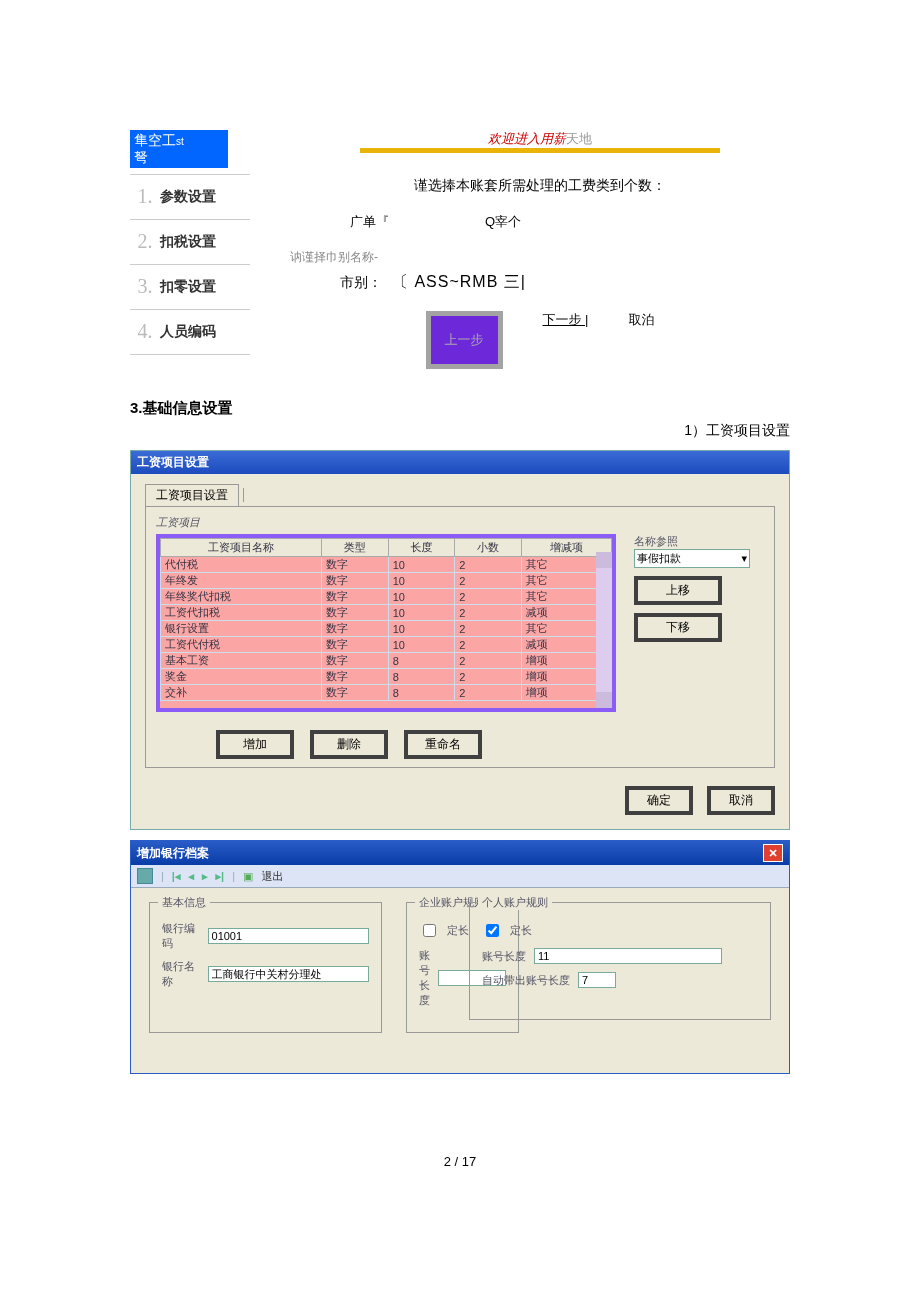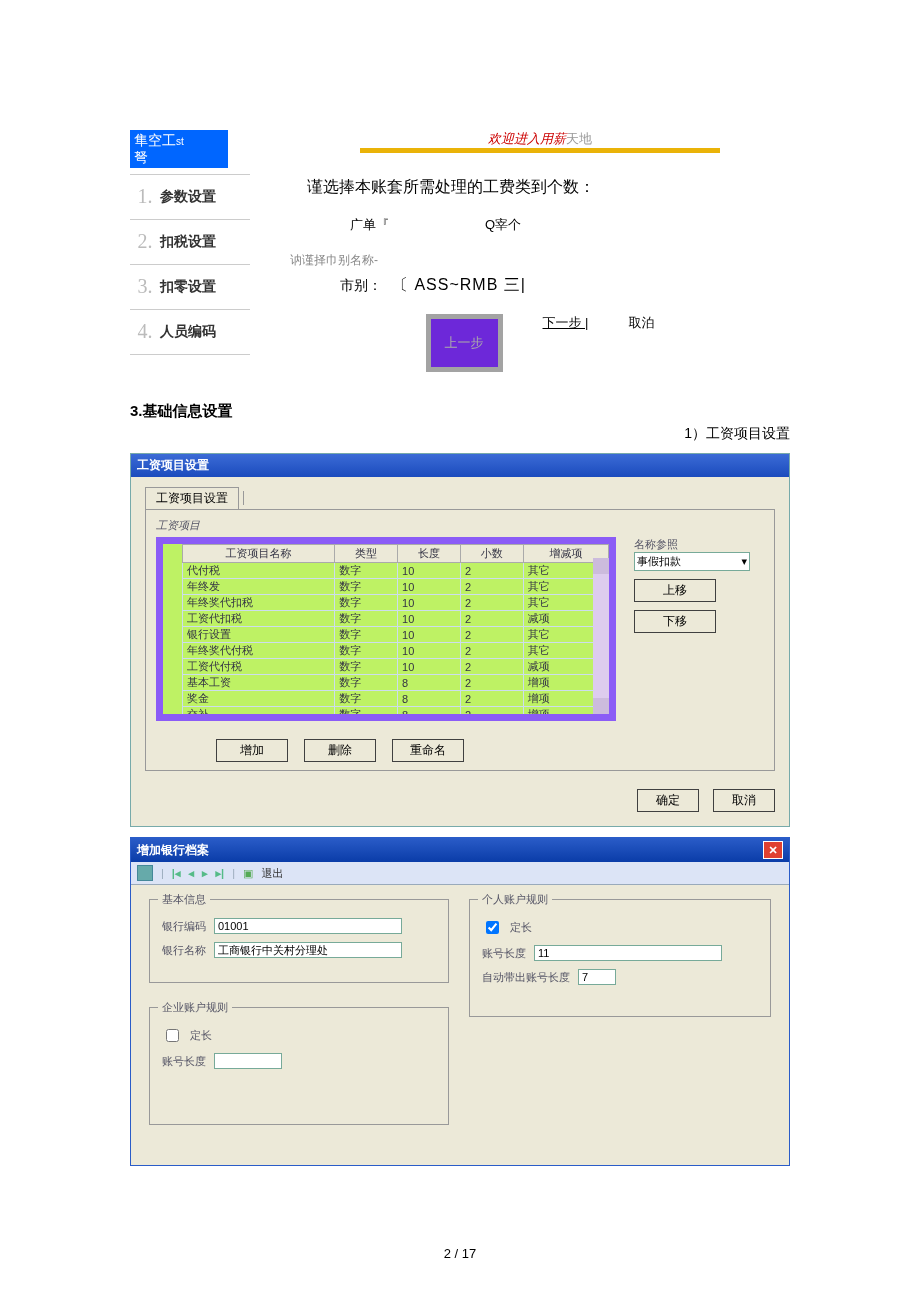--- a/index.html
+++ b/index.html
@@ -10,68 +10,68 @@
   .wiz-logo{background:#0066ff;color:#fff;font-size:14px;padding:2px 4px;width:90px;line-height:1.2;}
   .wiz-logo sub{font-size:10px;vertical-align:baseline;}
   .wiz-steps{margin-top:6px;}
   .wiz-step{display:flex;align-items:center;height:44px;border-top:1px solid #ccc;}
   .wiz-step:last-child{border-bottom:1px solid #ccc;}
   .wiz-num{width:30px;font-size:20px;color:#bbb;font-family:Georgia,serif;text-align:center;}
   .wiz-step span.lbl{font-size:14px;color:#333;font-weight:bold;}
   .wiz-right{flex:1;padding-left:40px;}
   .welcome{color:#c00;font-style:italic;text-align:center;border-bottom:5px solid #eab308;width:360px;margin:0 auto 24px auto;font-size:13px;}
   .welcome .gray{color:#999;font-style:normal;}
-  .prompt{font-size:16px;margin:18px 17px;}
+  .prompt{font-size:14px;margin:18px 17px;text-align:center;}
   .row{display:flex;gap:96px;font-size:13px;margin:10px 0 18px 60px;}
   .sub{color:#888;font-size:12px;}
   .curr-row{display:flex;align-items:center;gap:10px;margin:6px 0 18px 50px;font-size:14px;}
   .curr-val{font-family:Arial;font-size:16px;letter-spacing:1px;}
   .wiz-btns{display:flex;gap:40px;justify-content:center;font-size:13px;margin-top:8px;}
   .btn-dis{color:#aaa;border:5px solid #a3a3a3;padding:15px 14px;background:#6d28d9;}
   .link{text-decoration:underline;}
   
   h3{font-size:15px;margin:30px 0 4px 0;font-weight:bold;}
   .sub-h{font-size:14px;margin:4px 0 10px 0;text-align:right;}
   
   .win{border:1px solid #7aa;}
   .titlebar{background:linear-gradient(#3b6bd6,#1b4bbd);color:#fff;font-size:12px;padding:3px 6px;font-weight:bold;}
   .win-body{background:#ece9d8;padding:10px 14px 14px 14px;}
   .tab{display:inline-block;border:1px solid #999;border-bottom:none;background:#ece9d8;padding:2px 10px;font-size:12px;}
   .panel{border:1px solid #999;background:#ece9d8;padding:8px 10px;}
   .panel-inner{display:flex;gap:18px;}
-  .tbl-wrap{flex:1;border:7px solid #8b5cf6;background:#bef264;height:170px;overflow:hidden;position:relative;padding-left:19px;}
+  .tbl-wrap{flex:1;border:4px solid #8b5cf6;background:#fca5a5;height:170px;overflow:hidden;position:relative;}
   table.grid{border-collapse:collapse;width:100%;font-size:11px;}
   table.grid th{background:#ece9d8;border:1px solid #aaa;padding:1px 4px;font-weight:normal;color:#334;position:sticky;top:0;}
   table.grid td{border:1px solid #cde;padding:0 4px;color:#334;}
   .scroll-hint{position:absolute;right:0;top:14px;bottom:0;width:16px;background:#dce;}
   .scroll-hint::before{content:"";position:absolute;top:0;width:16px;height:16px;background:#cbd;}
   .scroll-hint::after{content:"";position:absolute;bottom:0;width:16px;height:16px;background:#cbd;}
   .side-ctrl{width:130px;}
   .side-ctrl label{font-size:11px;color:#556;}
   .combo{width:110px;border:1px solid #7a9;background:#fff;font-size:11px;padding:1px 2px;display:flex;justify-content:space-between;align-items:center;}
-  .btn{border:1px solid #404040;background:#ece9d8;font-size:12px;padding:2px 0;width:80px;text-align:center;margin-top:8px;}
+  .btn{border:4px solid #404040;background:#ece9d8;font-size:12px;padding:2px 0;width:80px;text-align:center;margin-top:8px;}
   .row-btns{display:flex;gap:16px;margin:10px 0 0 60px;}
   .row-btns .btn{width:70px;}
   .dlg-btns{display:flex;gap:14px;justify-content:flex-end;margin-top:10px;}
   .dlg-btns .btn{width:60px;}
   
   .win2{border:1px solid #2a5cc8;margin-top:10px;}
   .titlebar2{background:linear-gradient(#2a5cc8,#0a3ca8);color:#fff;font-size:12px;padding:3px 6px;font-weight:bold;display:flex;justify-content:space-between;align-items:center;}
   .close-x{background:#e04030;color:#fff;width:18px;height:16px;display:flex;align-items:center;justify-content:center;border:1px solid #fff;font-size:11px;}
   .toolbar{background:#dce4f6;border-bottom:1px solid #9ab;padding:3px 6px;display:flex;gap:8px;align-items:center;font-size:11px;color:#678;}
   .toolbar .ic{width:14px;height:14px;display:inline-block;}
   .ic-save{background:#6aa;border:1px solid #489;}
   .ic-arr{color:#5b8;font-weight:bold;}
   .ic-exit{color:#333;}
   .form-area{background:#ece9d8;padding:14px 18px 40px 18px;display:flex;gap:20px;}
   .fset{border:1px solid #999;padding:10px 12px 16px 12px;position:relative;}
   .fset-title{position:absolute;top:-8px;left:8px;background:#ece9d8;padding:0 4px;font-size:11px;color:#556;}
   .frow{display:flex;align-items:center;gap:8px;font-size:11px;color:#556;margin:8px 0;}
   .frow input[type=text]{border:1px solid #7a9;background:#fff;font-size:11px;padding:1px 3px;}
-  .col-left{width:300px;display:flex;flex-direction:column;gap:24px;}
+  .col-left{width:300px;display:flex;flex-direction:row;gap:24px;}
   .col-right{flex:1;}
   .pager{text-align:center;margin-top:80px;font-size:13px;}
 </style>
 </head>
 <body>
 
 <div class="page">
 
   <div class="wizard">
     <div class="wiz-left">
@@ -172,27 +172,20 @@
                     <td>减项</td>
                   </tr>
                   <tr>
                     <td>银行设置</td>
                     <td>数字</td>
                     <td>10</td>
                     <td>2</td>
                     <td>其它</td>
                   </tr>
                   <tr>
-                    <td>年终奖代付税</td>
-                    <td>数字</td>
-                    <td>10</td>
-                    <td>2</td>
-                    <td>其它</td>
-                  </tr>
-                  <tr>
                     <td>工资代付税</td>
                     <td>数字</td>
                     <td>10</td>
                     <td>2</td>
                     <td>减项</td>
                   </tr>
                   <tr>
                     <td>基本工资</td>
                     <td>数字</td>
                     <td>8</td>

